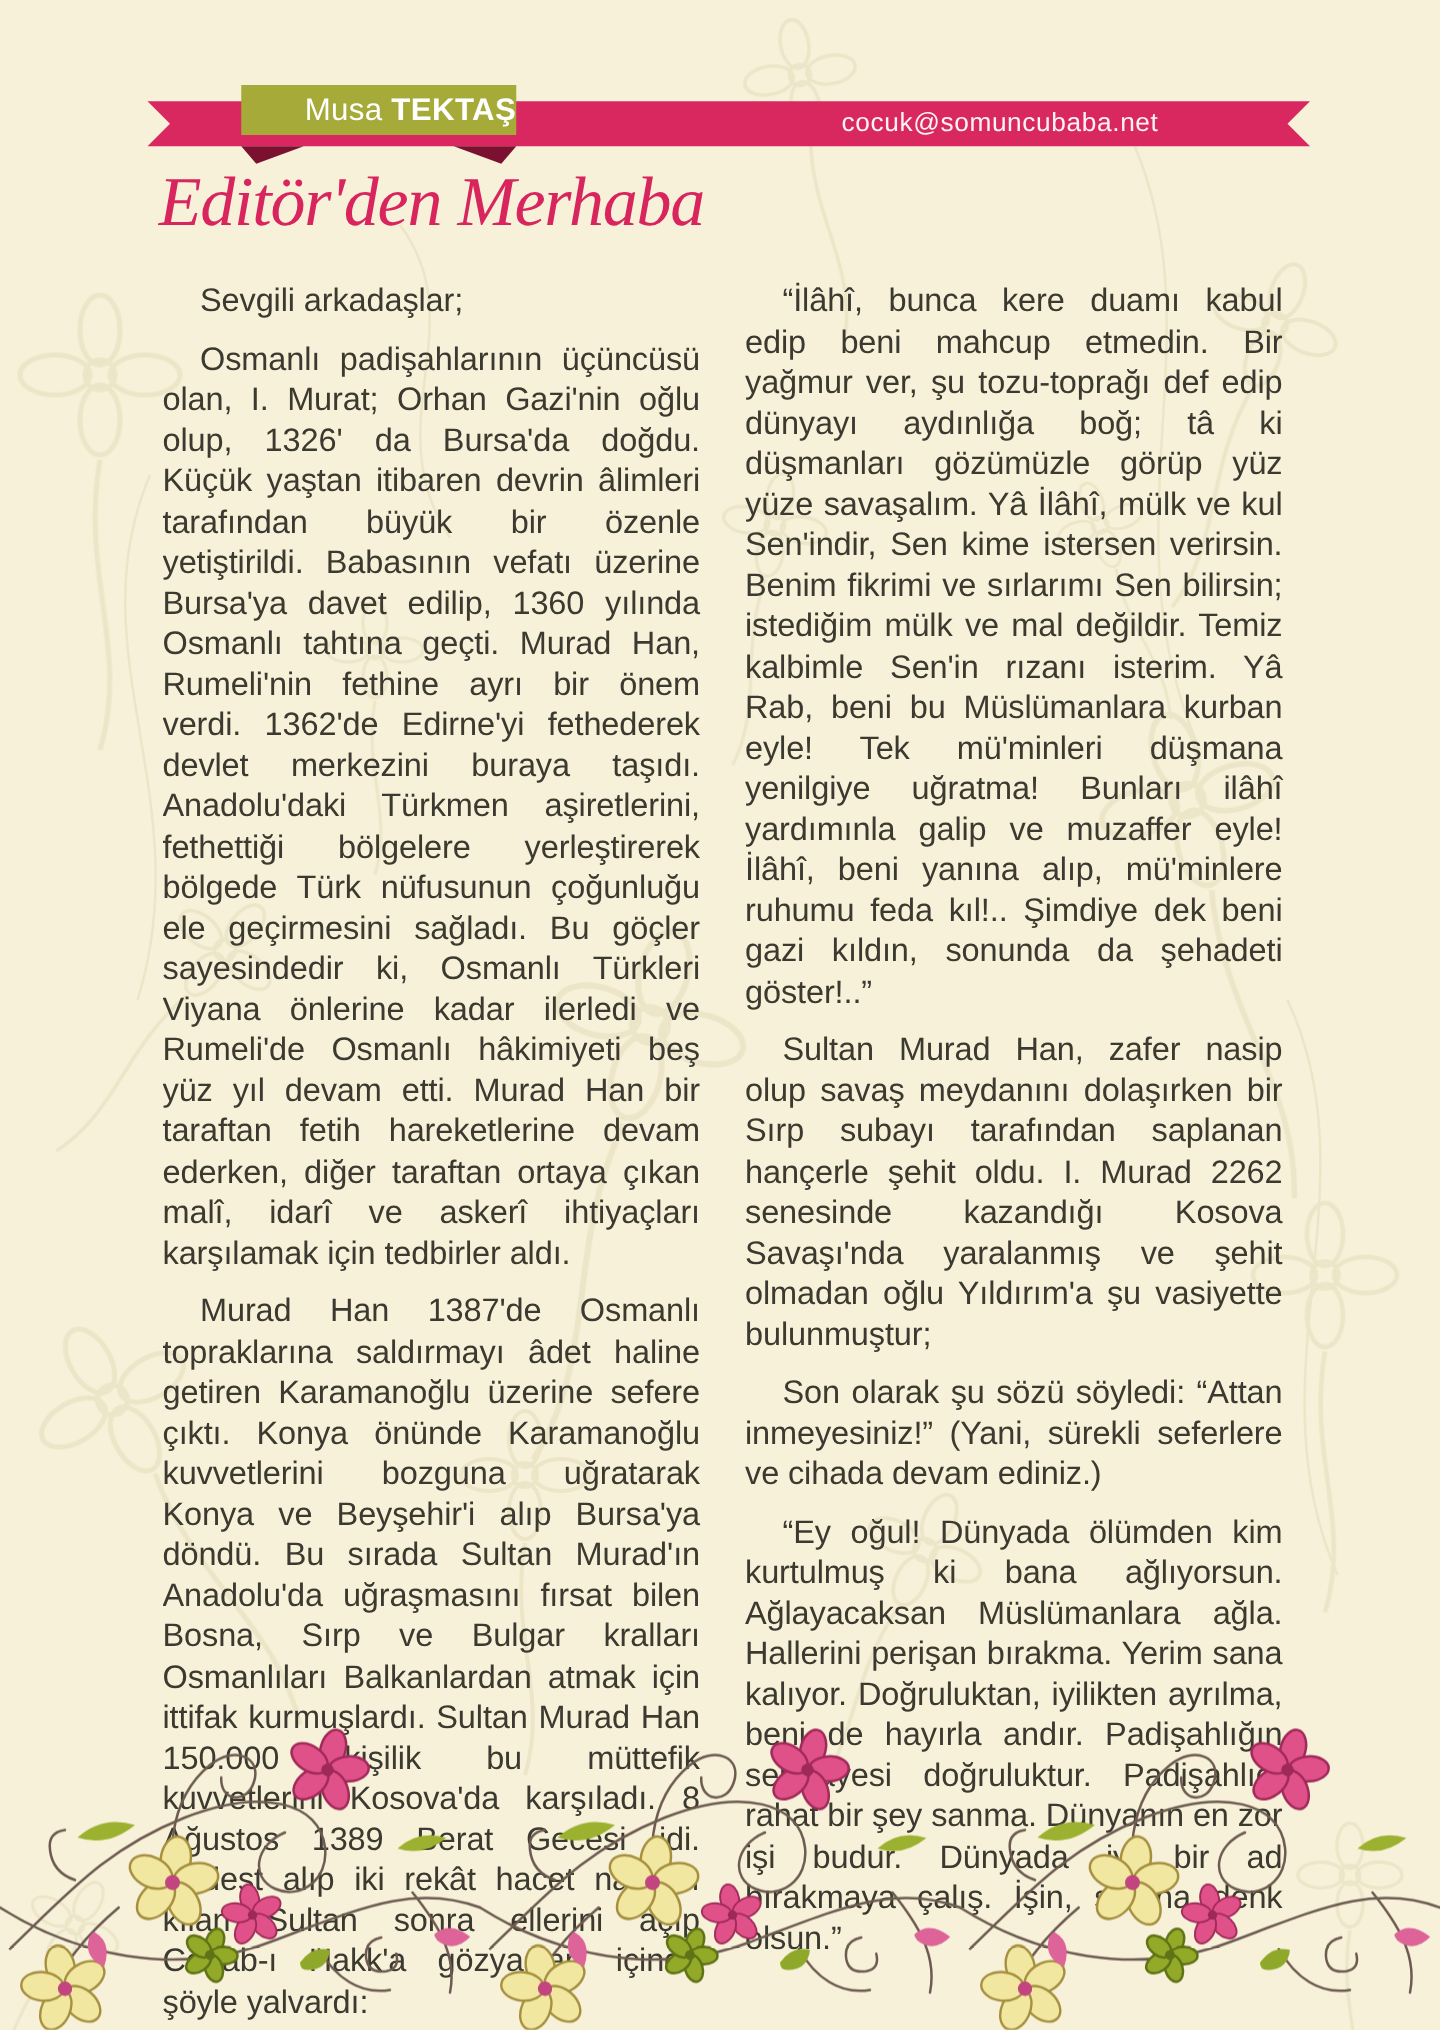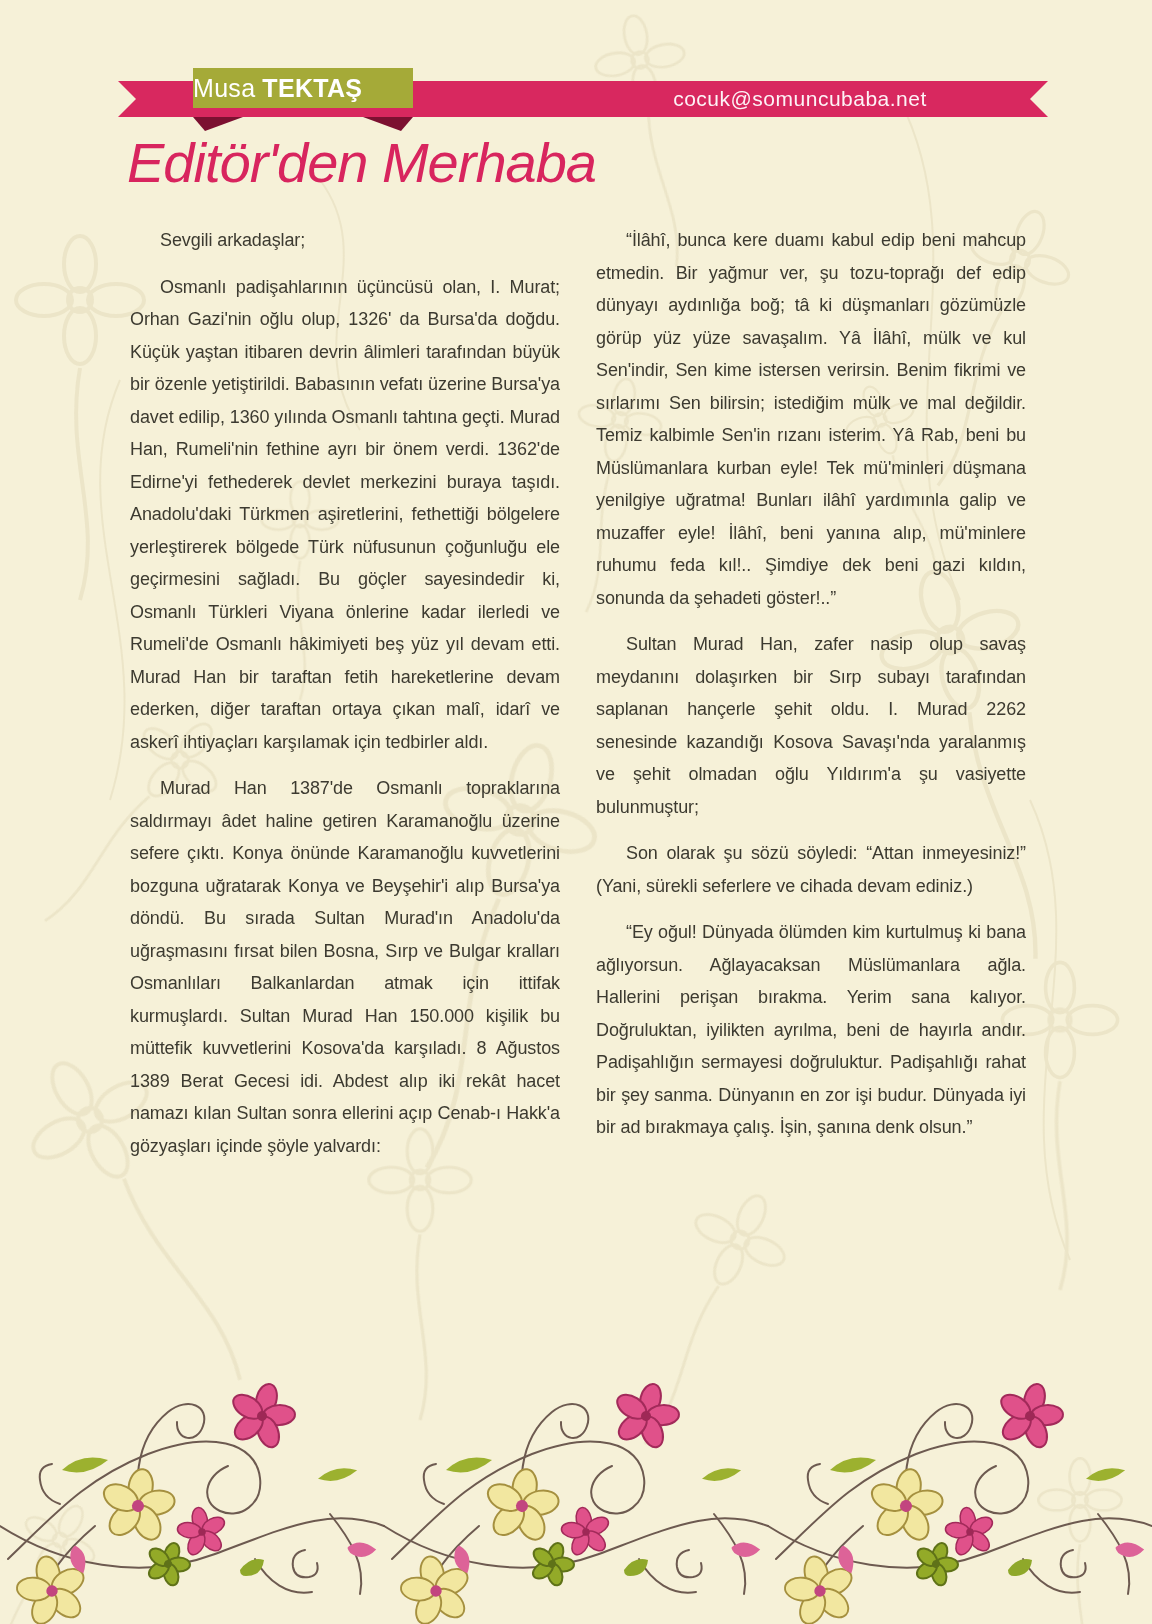--- a/index.html
+++ b/index.html
@@ -12,41 +12,41 @@
     position:relative; width:1152px; height:1624px; margin:0 auto;
     background:var(--background); overflow:hidden;
     font-family:"Liberation Sans", sans-serif;
   }
   .bg-svg, .ribbon-svg, .footer-svg{position:absolute; left:0; pointer-events:none;}
   .bg-svg{top:0;}
   .ribbon-svg{top:0;}
   .footer-svg{bottom:0;}
   .author-badge{
     position:absolute; left:193px; top:68px; width:220px; height:32px;
-    line-height:40px; text-align:left; color:#ffffff; font-size:25px;
+    line-height:40px; text-align:right; color:#ffffff; font-size:25px;
     letter-spacing:0.3px; white-space:nowrap;
   }
   .author-badge .last{font-weight:bold; margin-left:7px;}
   .email{
     position:absolute; left:600px; top:81px; width:400px; height:36px;
     line-height:36px; text-align:center; color:#fdf3f6; font-size:21px;
     letter-spacing:0.5px;
   }
   .page-title{
     position:absolute; left:127px; top:130px; margin:0;
-    font-family:Liberation Sans, sans-serif; font-style:italic; font-weight:normal;
+    font-family:Liberation Serif, serif; font-style:italic; font-weight:normal;
     font-size:56px; color:var(--title-pink); letter-spacing:-1px; white-space:nowrap;
   }
   .article{
     position:absolute; left:130px; top:224px; width:896px;
     display:flex; gap:36px;
   }
   .col{flex:1 1 0; color:var(--body-text);}
   .col p{
-    margin:0 0 14px 0; font-size:18px; line-height:32.5px;
+    margin:0 0 14px 0; font-size:26px; line-height:32.5px;
     text-align:justify; text-indent:30px; letter-spacing:-0.1px;
     hyphens:auto; -webkit-hyphens:auto;
   }
 </style>
 </head>
 <body>
 
 <div class="page">
 
   <svg class="bg-svg" width="1152" height="1624" viewBox="0 0 1152 1624" aria-hidden="true">

